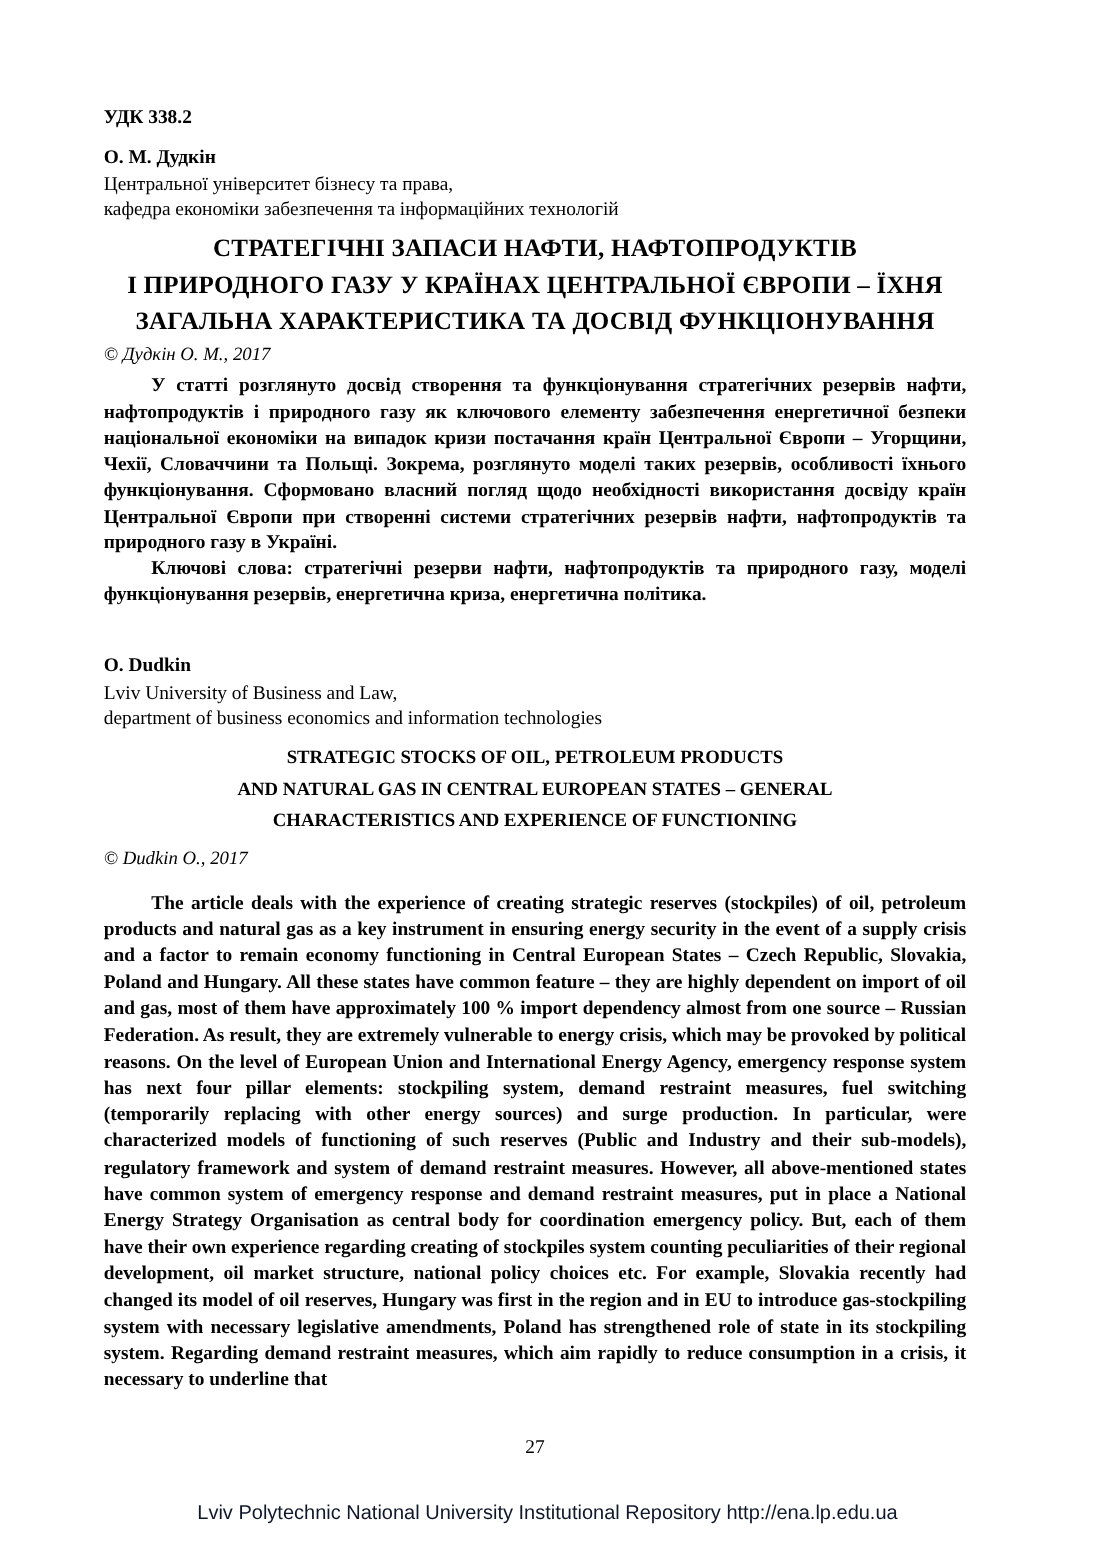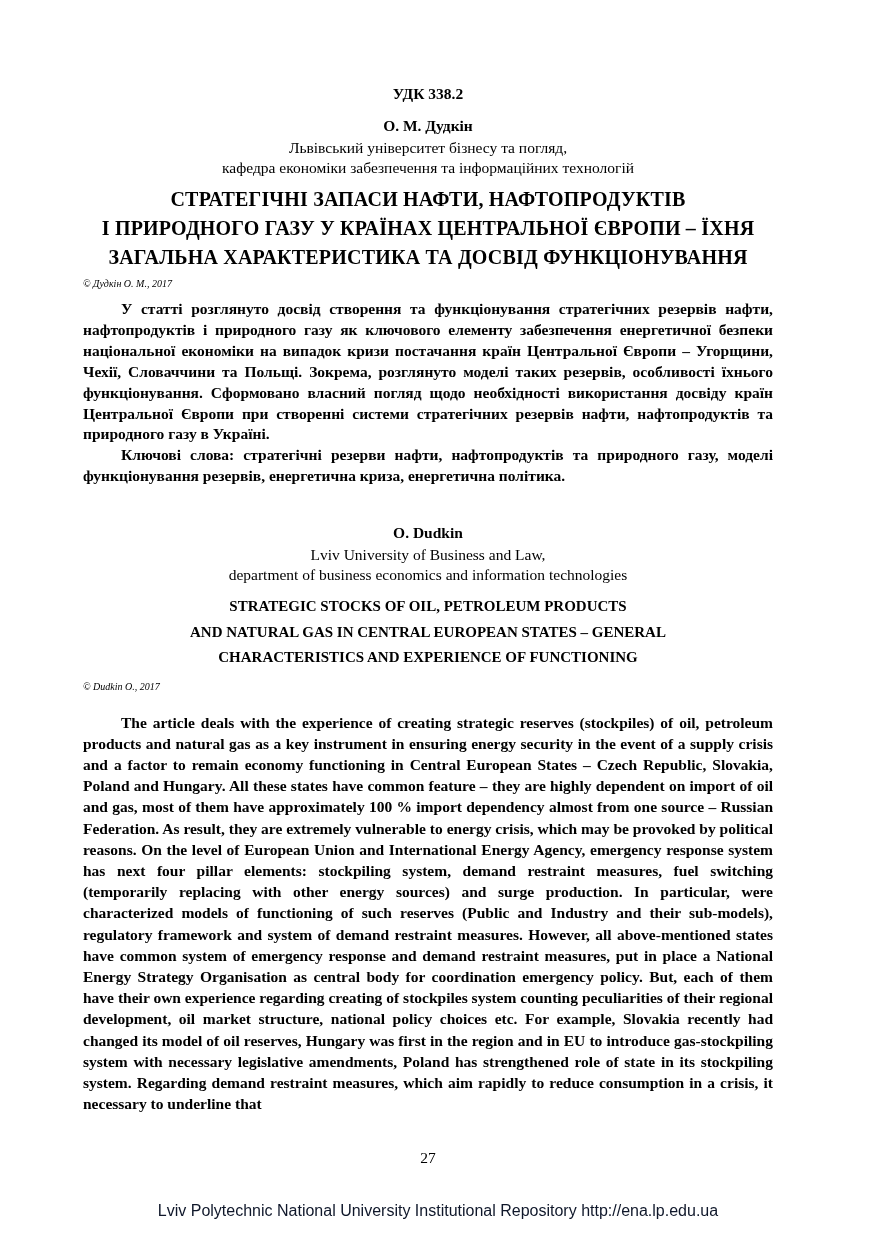--- a/index.html
+++ b/index.html
@@ -10,34 +10,34 @@
     background:#ffffff;
     font-family:"Liberation Serif", serif;
     color:#000000;
     overflow:hidden;
   }
   .col { position:absolute; left:83px; width:690px; }
   .sec-ua { top:84px; }
   .sec-en { top:523px; }
 
   .base  { font-size:15.5px; line-height:20px; }
-  .right { text-align:center; }
+  .right { text-align:left; }
   .bold  { font-weight:700; }
 
   .udk { margin-top:0; }
   .author-ua { margin-top:12px; }
   .affil { margin-top:2px; }
 
   .title-ua {
     text-align:center; font-weight:700;
     font-size:20px; line-height:29px;
     margin-top:7px; letter-spacing:0.2px;
   }
   .copyright {
-    font-style:italic; font-size:10px; line-height:20px;
+    font-style:italic; font-size:15px; line-height:20px;
     margin-top:2px;
   }
   .abstract {
     text-align:justify; font-weight:700;
     font-size:15.5px; line-height:20.9px;
     text-indent:38px; margin-top:5px;
   }
   .kw { margin-top:0;font-family:Liberation Serif, serif; }
 
   .author-en { margin-top:0; }
@@ -63,21 +63,21 @@
 </head>
 <body>
 
 <div class="page">
 
   <div class="col sec-ua">
     <div class="base bold right udk">УДК 338.2</div>
 
     <div class="base bold right author-ua">О. М. Дудкін</div>
 
-    <div class="base right affil">Львівський університет бізнесу та погляд,</div>
+    <div class="base right affil">Центральної університет бізнесу та права,</div>
     <div class="base right">кафедра економіки забезпечення та інформаційних технологій</div>
 
     <div class="title-ua">
       <div>СТРАТЕГІЧНІ ЗАПАСИ НАФТИ, НАФТОПРОДУКТІВ</div>
       <div>І ПРИРОДНОГО ГАЗУ У КРАЇНАХ ЦЕНТРАЛЬНОЇ ЄВРОПИ – ЇХНЯ</div>
       <div>ЗАГАЛЬНА ХАРАКТЕРИСТИКА ТА ДОСВІД ФУНКЦІОНУВАННЯ</div>
     </div>
 
     <div class="copyright">© Дудкін О. М., 2017</div>
 

